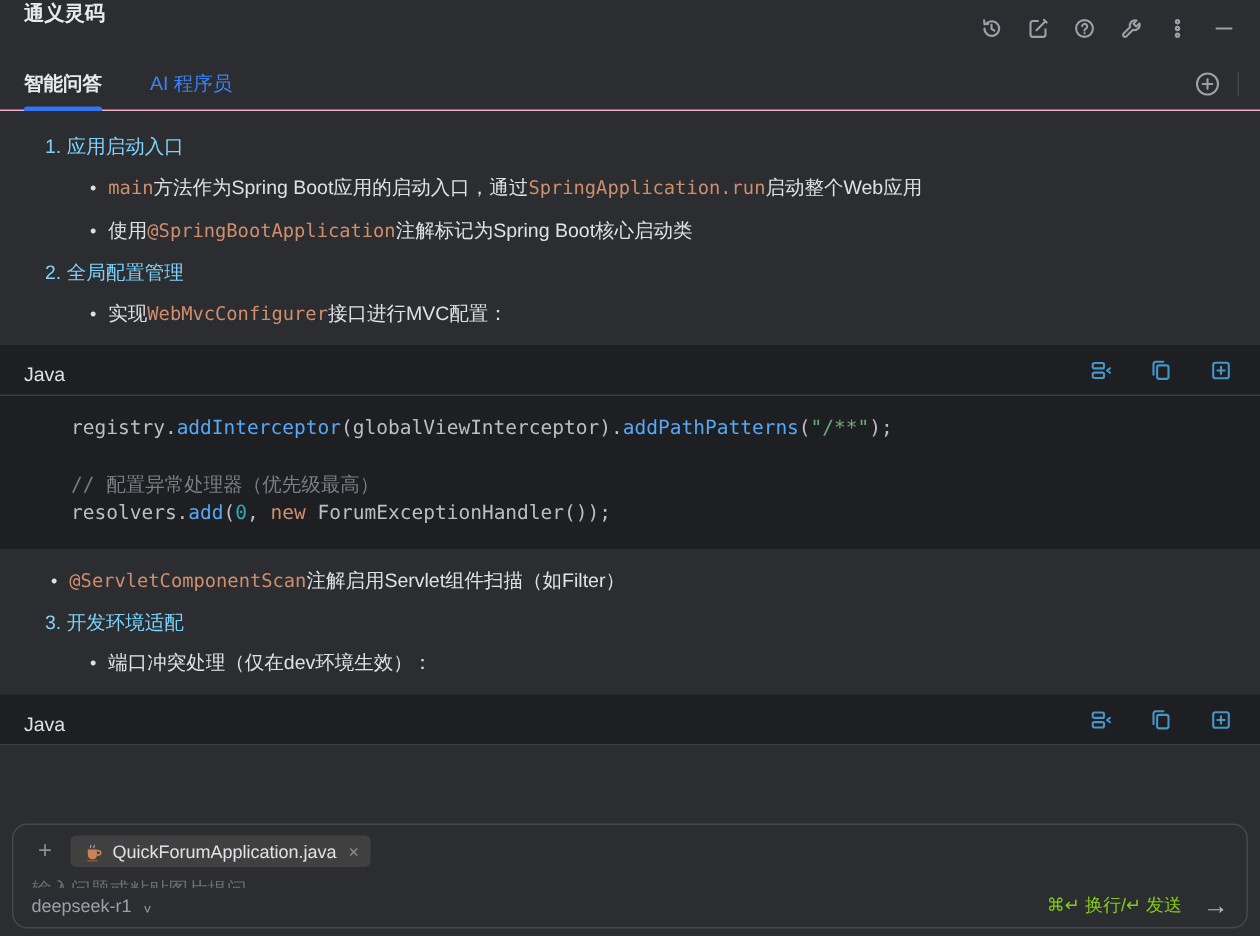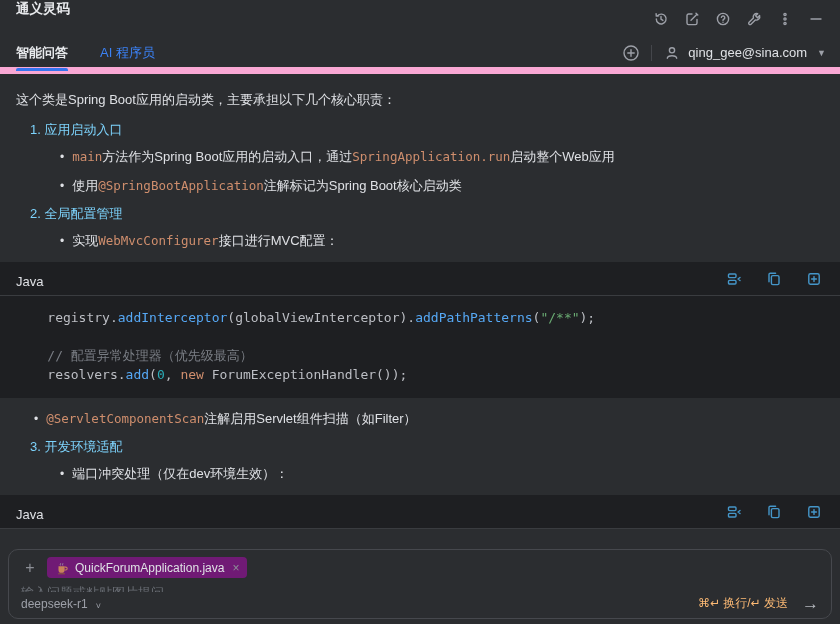--- a/index.html
+++ b/index.html
@@ -14,21 +14,21 @@
   .titlebar { height:38px; display:flex; padding:0 14px 0 16px; }
   .titlebar .title { font-weight:bold; font-size:13.5px; color:#e8eaed; }
   .titlebar .spacer { flex:1; }
   .tb-icons { display:flex; align-items:center; gap:11px; }
   .icon-btn { width:20px; height:20px; display:flex; align-items:center; justify-content:center;
     border-radius:4px; cursor:pointer; color:#9da0a8; }
   .icon-btn svg { stroke:#9da0a8; fill:none; stroke-width:1.4; stroke-linecap:round; stroke-linejoin:round; }
 
   
   .tabsbar { height:36px; display:flex; align-items:center; padding:0 14px 0 16px;
-    border-bottom:7px solid #f9a8d4; }
+    border-bottom:1px solid #f9a8d4; }
   .tab { position:relative; height:36px; display:flex; align-items:center; margin-right:32px; cursor:pointer;
     color:#3b82f6; font-size:13px; }
   .tab.active { color:#e8eaed; font-weight:bold; }
   .tab.active::after { content:""; position:absolute; left:0; right:0; bottom:0; height:3px;
     background:#3574f0; border-radius:2px 2px 0 0; }
   .tabsbar .spacer { flex:1; }
   .account-zone { display:flex; align-items:center; gap:10px; }
   .vdiv { width:1px; height:16px; background:#44464b; }
   .account { display:flex; align-items:center; gap:6px; cursor:pointer; color:#dfe1e5; font-size:13px; }
   .caret { font-size:9px; color:#9da0a8; margin-left:4px; }
@@ -60,32 +60,32 @@
   .c-str { color:#6aab73; }
   .c-num { color:#2aacb8; }
 
   
   .composer { position:absolute; left:8px; right:8px; bottom:5px; height:70px;
     border:1px solid #46484d; border-radius:10px; background:#2b2d30; padding:7px 12px 6px 12px;
     display:flex; flex-direction:column; }
   .chip-row { display:flex; align-items:center; gap:8px; }
   .add-ctx { width:18px; height:18px; display:flex; align-items:center; justify-content:center;
     color:#8c8f96; font-size:16px; cursor:pointer; }
-  .chip { display:flex; align-items:center; gap:6px; background:#701a75; border-radius:4px;
+  .chip { display:flex; align-items:center; gap:6px; background:#404040; border-radius:4px;
     height:21px; padding:0 8px; cursor:pointer; }
   .chip-label { font-size:12px; color:#dfe1e5; }
   .chip-close { color:#8c8f96; font-size:12px; cursor:pointer; margin-left:2px; }
   .prompt-input { border:none; background:transparent; outline:none; resize:none; width:100%;
     margin-top:6px; height:18px; font-family:"Liberation Sans","DejaVu Sans",sans-serif;
     font-size:13px; color:#dfe1e5; }
   .prompt-input::placeholder { color:#6b6f76; }
   .composer-bottom { display:flex; align-items:center; margin-top:3px; }
   .model-select { display:flex; align-items:flex-end; gap:4px; color:#9da0a8; font-size:12px; cursor:pointer; }
   .composer-bottom .spacer { flex:1; }
-  .send-hint { color:#fdba74; font-size:12px; margin-right:14px; }
+  .send-hint { color:#84cc16; font-size:12px; margin-right:14px; }
   .send-btn { color:#b6b9bf; font-size:17px; cursor:pointer; line-height:1; }
 </style>
 </head>
 <body>
 
 <div class="titlebar">
   <span class="title">通义灵码</span>
   <span class="spacer"></span>
   <div class="tb-icons">
     <span class="icon-btn">
@@ -138,37 +138,26 @@
   <span class="spacer"></span>
   <div class="account-zone">
     <span class="icon-btn">
       <svg width="18" height="18" viewBox="0 0 18 18">
         <circle cx="9" cy="9" r="7"></circle>
           <line x1="9" y1="5.8" x2="9" y2="12.2"></line>
           <line x1="5.8" y1="9" x2="12.2" y2="9"></line>
       </svg>
     </span>
     <span class="vdiv"></span>
-    <div class="account">
-      <span class="icon-btn">
-        <svg width="16" height="16" viewBox="0 0 16 16">
-          <circle cx="8" cy="5.3" r="2.6"></circle>
-          <path d="M3.3 13.2c.6-3.2 8.8-3.2 9.4 0"></path>
-        </svg>
-      </span>
-      <span>qing_gee@sina.com</span>
-      <span class="caret">▼</span>
-    </div>
   </div>
 </div>
 
 <div class="chat">
 
   <div class="text-group">
-      <div class="line t-p"><span>这个类是Spring Boot应用的启动类，主要承担以下几个核心职责：</span></div>
       <div class="line t-h"><span>1. 应用启动入口</span></div>
       <div class="line t-b ind-2"><span class="dot">•</span><span class="ic">main</span><span>方法作为Spring Boot应用的启动入口，通过</span><span class="ic">SpringApplication.run</span><span>启动整个Web应用</span></div>
       <div class="line t-b ind-2"><span class="dot">•</span><span>使用</span><span class="ic">@SpringBootApplication</span><span>注解标记为Spring Boot核心启动类</span></div>
       <div class="line t-h"><span>2. 全局配置管理</span></div>
       <div class="line t-b ind-2"><span class="dot">•</span><span>实现</span><span class="ic">WebMvcConfigurer</span><span>接口进行MVC配置：</span></div>
     </div>
 
   <div class="code-block">
     <div class="code-head">
       <span class="code-lang">Java</span>

